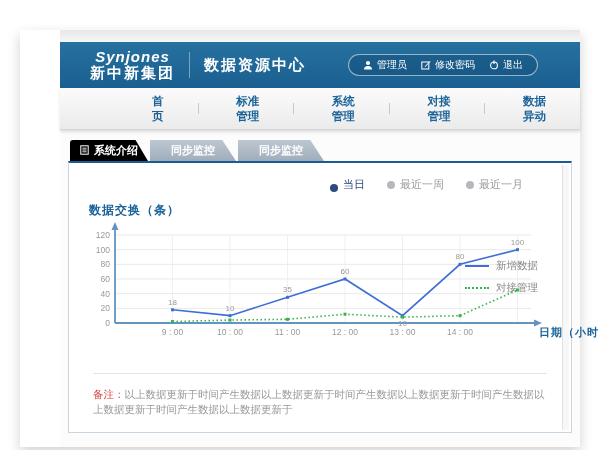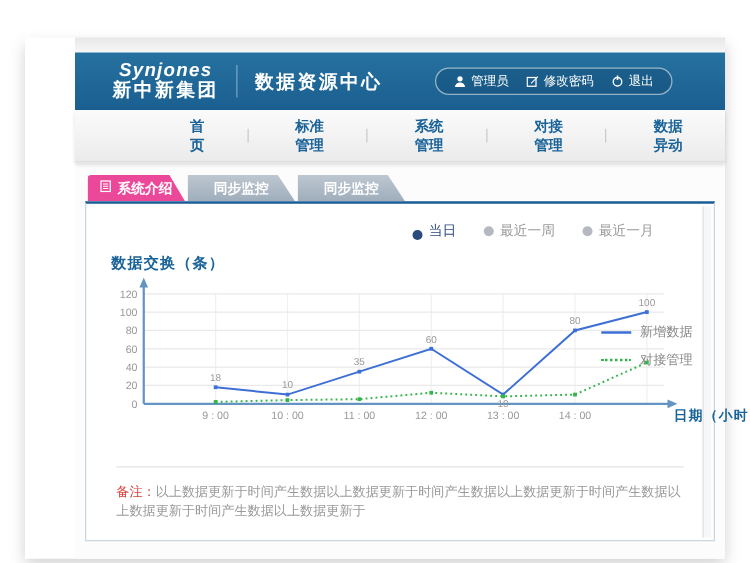--- a/index.html
+++ b/index.html
@@ -29,40 +29,40 @@
          display:flex; align-items:center; padding-left:56px; position:relative; z-index:2;text-align:right; }
   .nav-item { color:#1a6399; font-size:11.5px; font-weight:bold; padding:0 34px; cursor:pointer; }
   .nav-sep { width:1px; height:11px; background:#c9c9c9; }
 
   
   .content { background:#fcfcfc; padding:10px 8px 14px; }
   .tabs { display:flex; margin-left:2px; height:21px; align-items:flex-end; }
   .tab { height:21px; display:flex; align-items:center; justify-content:center; gap:5px;
          font-size:11px; font-weight:bold; color:#fff; cursor:pointer;
          clip-path:polygon(0 0, 84% 0, 100% 100%, 0 100%); }
-  .tab.active { width:78px; background:#ec4899; border-radius:3px 0 0 0; }
+  .tab.active { width:78px; background:#000000; border-radius:3px 0 0 0; }
   .tab.inactive { width:86px; background:linear-gradient(#bdc7d1,#9fadbb); margin-left:2px; }
   .panel { position:relative; background:#fff; border:1px solid #c9d6e2; border-top:2px solid #1a5c96;
            padding:8px 14px 16px; min-height:252px; }
   .panel-scrollbar { position:absolute; top:2px; right:2px; bottom:2px; width:7px;
                      background:#f7f7f7; border-left:1px solid #e2e2e2; }
 
   
   .filters { display:flex; justify-content:flex-end; gap:22px; margin:6px 34px 0 0;
              font-size:11px; align-items:center; }
   .filter { display:flex; align-items:center; gap:5px; cursor:pointer; color:#999; }
   .filter.selected { color:#2b4a7e;align-items:flex-end; }
   .radio-dot { width:8px; height:8px; border-radius:50%; background:#b5b9bf; }
   .filter.selected .radio-dot { background:#2b4a7e; }
 
   
   .ylabel { color:#1a6399; font-size:12px; font-weight:bold; margin:10px 0 0 6px; letter-spacing:1px; }
   .chart-wrap { position:relative; margin-top:2px; }
   #chart { overflow:visible; display:block; }
-  .series-legend { position:absolute; top:38px; right:0; width:76px; font-size:10.5px; color:#888; }
+  .series-legend { position:absolute; top:38px; right:16px; width:76px; font-size:10.5px; color:#888; }
   .legend-row { display:flex; align-items:center; gap:7px; margin-bottom:8px; }
   .legend-line { width:24px; border-top:2px solid #3e6fd6; }
   .legend-line.dotted { border-top:2px dotted #33b54a; }
 
   .note-divider { border-top:1px solid #e4e4e4; margin:24px 10px 0; }
   .note { margin:13px 10px 0; font-size:10.5px; color:#999; line-height:1.4; }
   .note-prefix { color:#d9413d; }
 </style>
 </head>
 <body>

